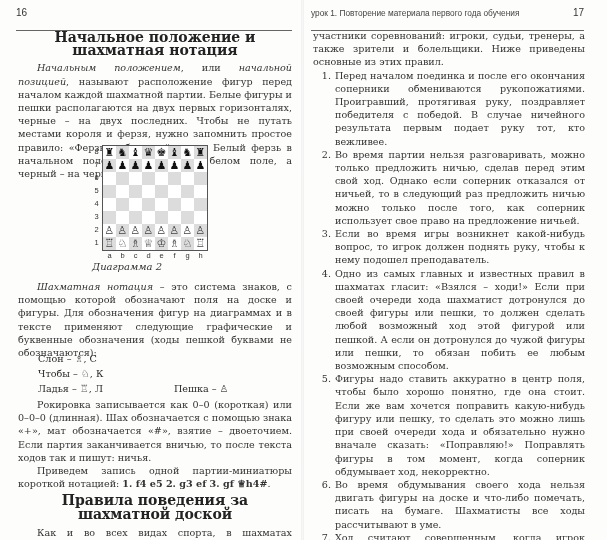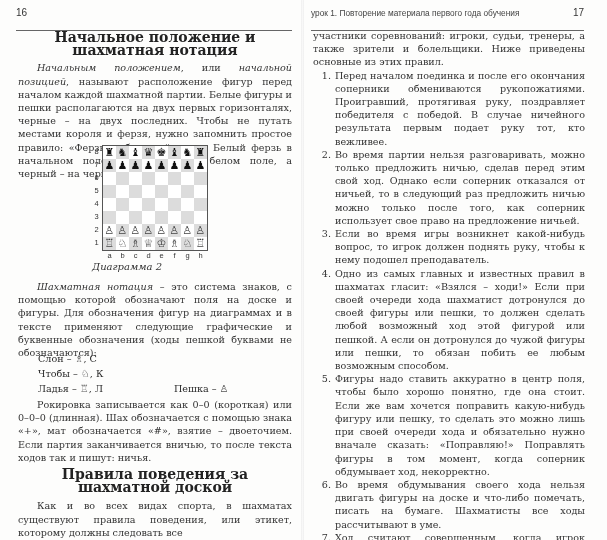--- a/index.html
+++ b/index.html
@@ -177,20 +177,21 @@
         <div class="c2"><span>Чтобы – </span><span class="glyph">♘</span><span>, К</span></div>
       </div>
       <div class="row">
         <div class="c1"><span>Ладья – </span><span class="glyph">♖</span><span>, Л</span></div>
         <div class="c2"><span>Пешка – </span><span class="glyph">♙</span><span></span></div>
       </div>
     </div>
 
   <div class="text" style="top:398px;">
     <p>Рокировка записывается как 0–0 (короткая) или 0–0–0 (длинная). Шах обозначается с помощью знака «+», мат обозначается «#», взятие – двоеточием. Если партия заканчивается вничью, то после текста ходов так и пишут: ничья.</p>
+    <p><span>Приведем запись одной партии-миниатюры короткой нотацией: </span><b>1. f4 e5 2. g3 ef 3. gf ♕h4#</b><span>.</span></p>
     <div class="h" style="margin-top:4px;margin-bottom:5px;">Правила поведения за шахматной доской</div>
     <p>Как и во всех видах спорта, в шахматах существуют правила поведения, или этикет, которому должны следовать все</p>
   </div>
 </div>
 
 <div class="page right">
   <div class="runhead">
     <span>урок 1. Повторение материала первого года обучения</span>
     <span class="pgnum">17</span>
   </div>

